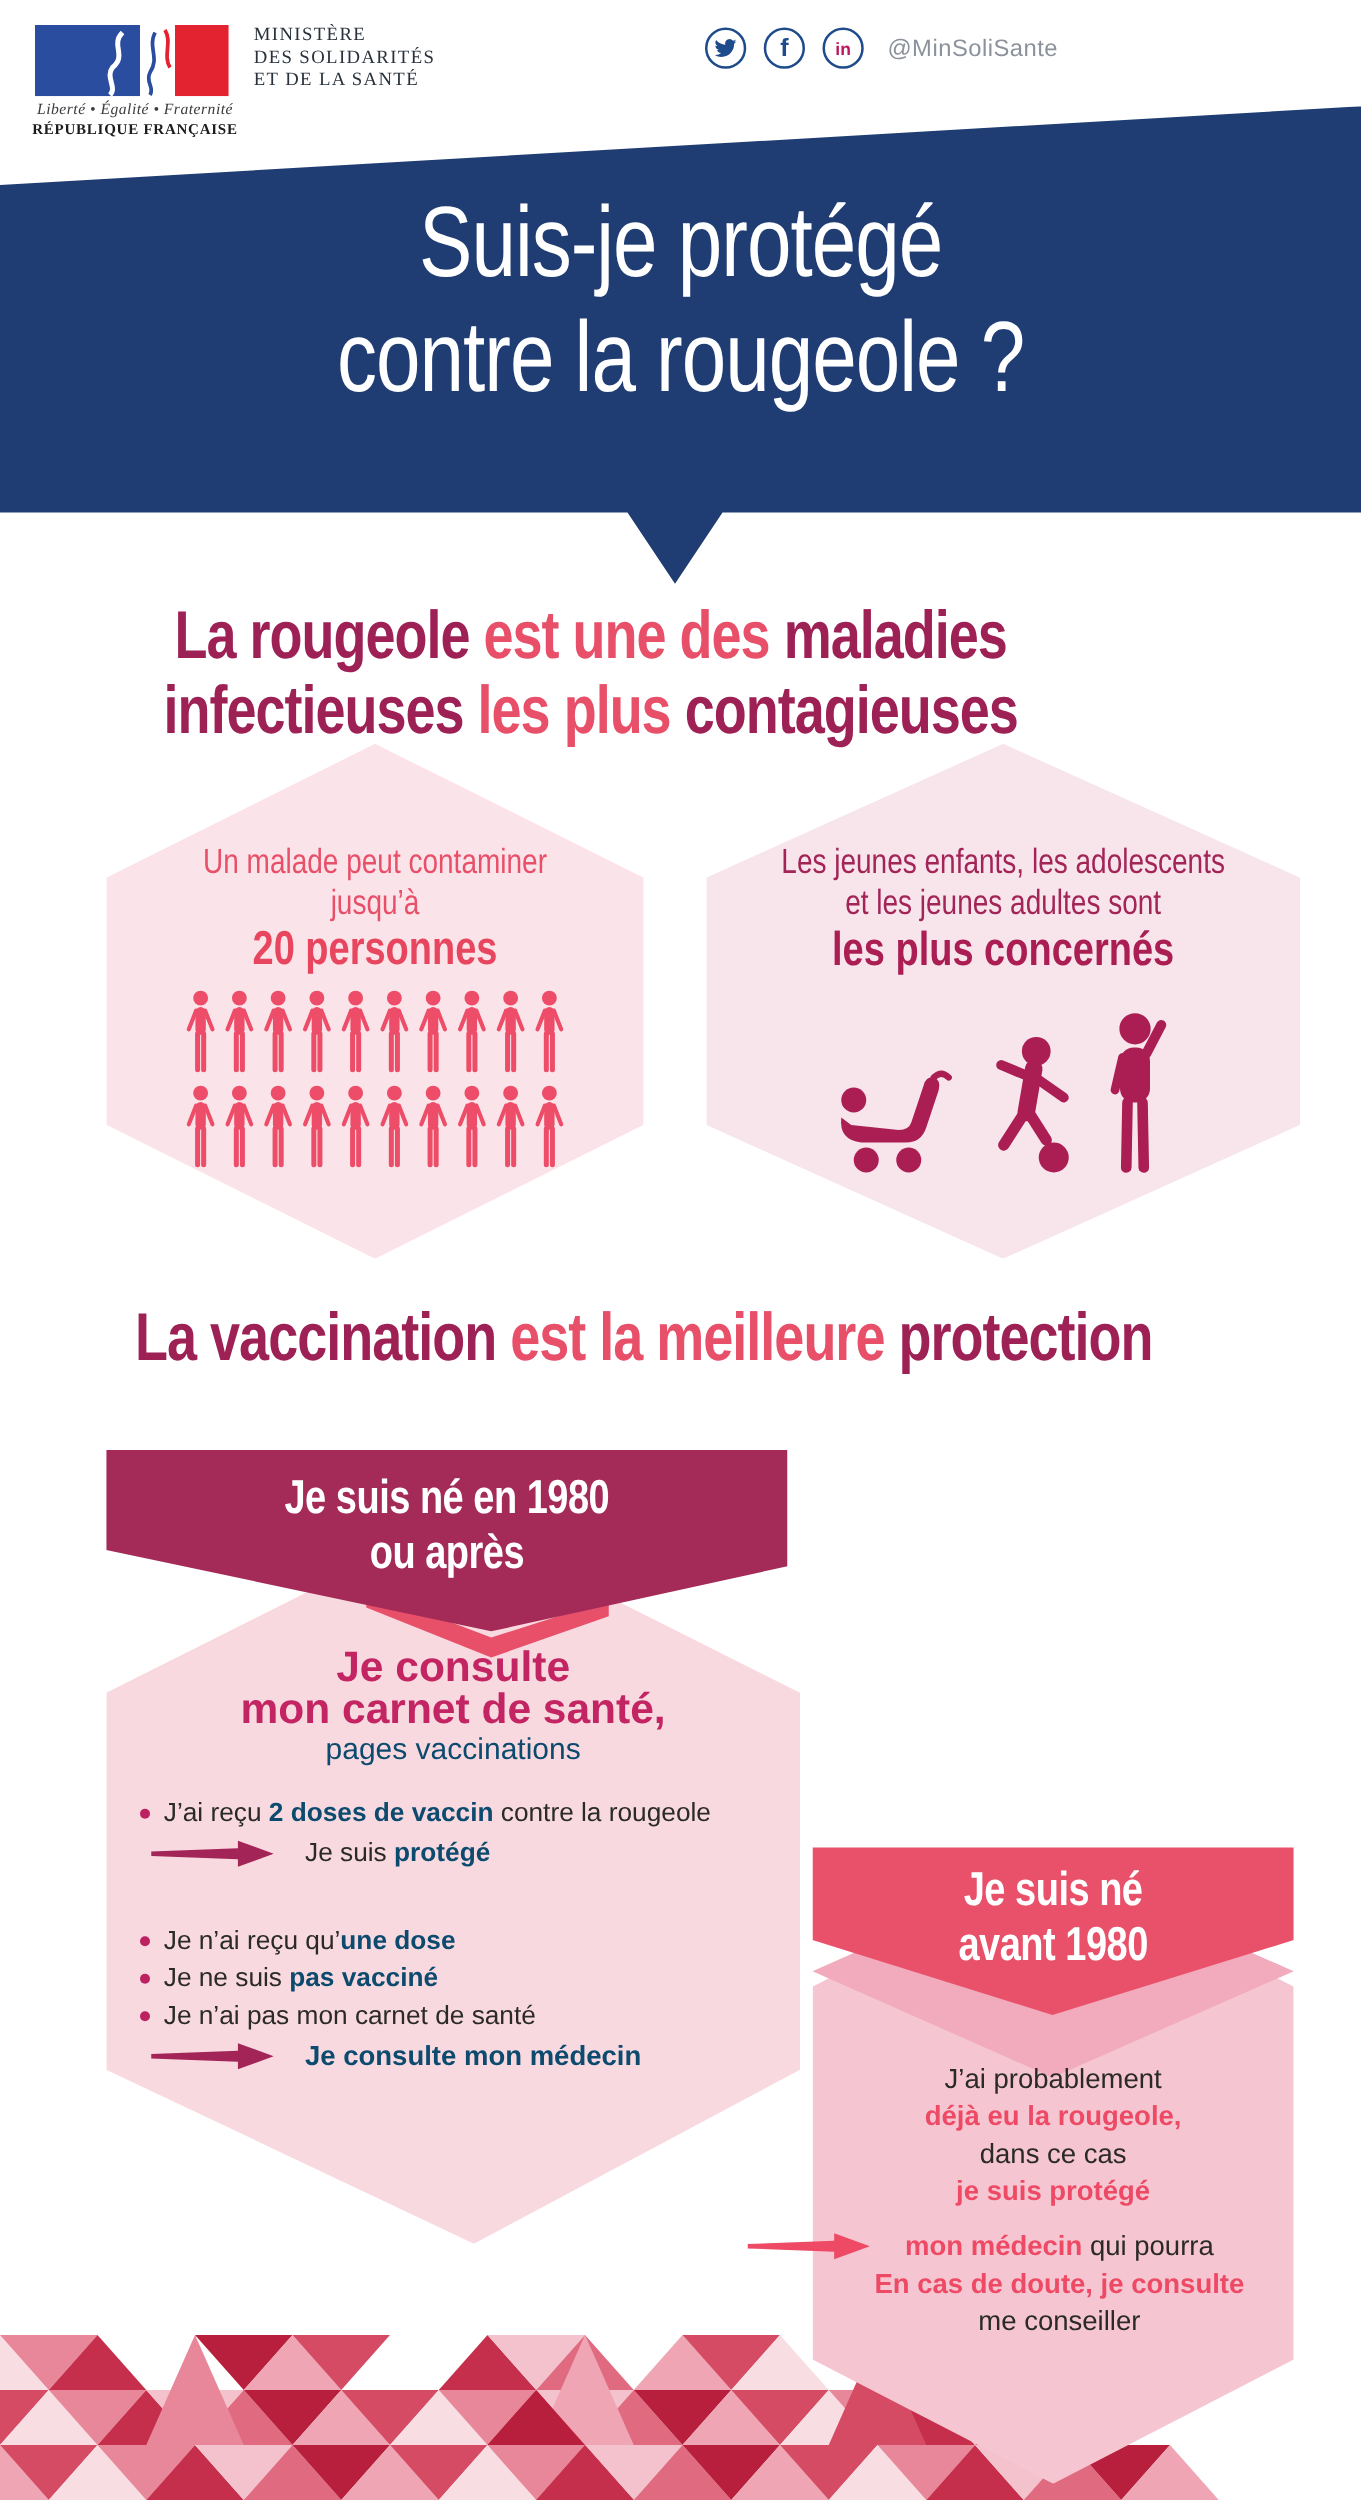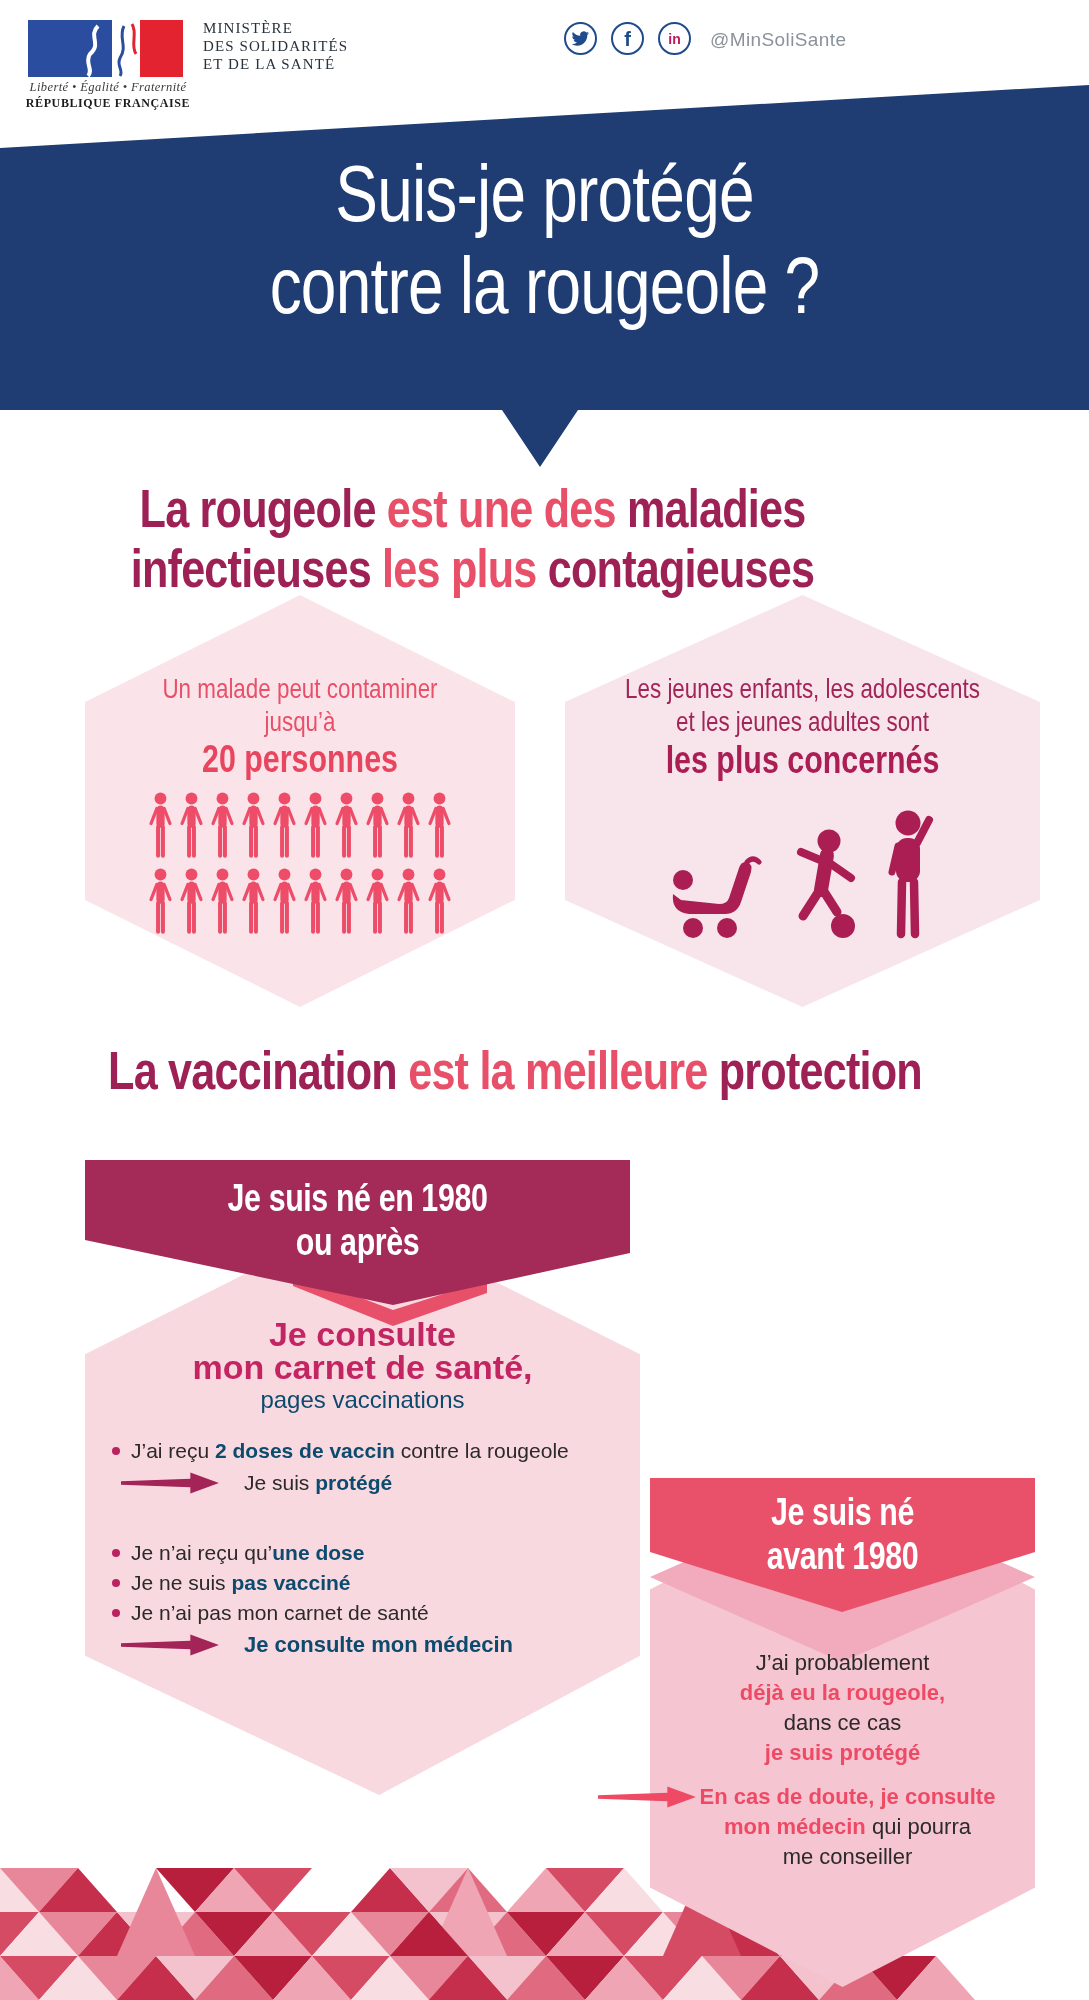--- a/index.html
+++ b/index.html
@@ -432,18 +432,18 @@
   <div class="abs center box2txt" style="left:650px;top:1648px;width:385px;">
     <div>J’ai probablement</div>
     <div><b class="pink">déjà eu la rougeole,</b></div>
     <div>dans ce cas</div>
     <div><b class="pink">je suis protégé</b></div>
   </div>
   <svg class="abs" style="left:598px;top:1784px;" width="104" height="26" viewBox="0 0 120 30">
     <path d="M0,13 L80,10 L80,3 L113,15 L80,27 L80,20 L0,17 Z" fill="#ee4a65"></path>
   </svg>
   <div class="abs center box2txt" style="left:660px;top:1782px;width:375px;">
+    <div><b class="pink">mon médecin</b><span> qui pourra</span></div>
     <div><b class="pink">En cas de doute, je consulte</b></div>
-    <div><b class="pink">mon médecin</b><span> qui pourra</span></div>
     <div>me conseiller</div>
   </div>
 
 </div>
 
 </body></html>

